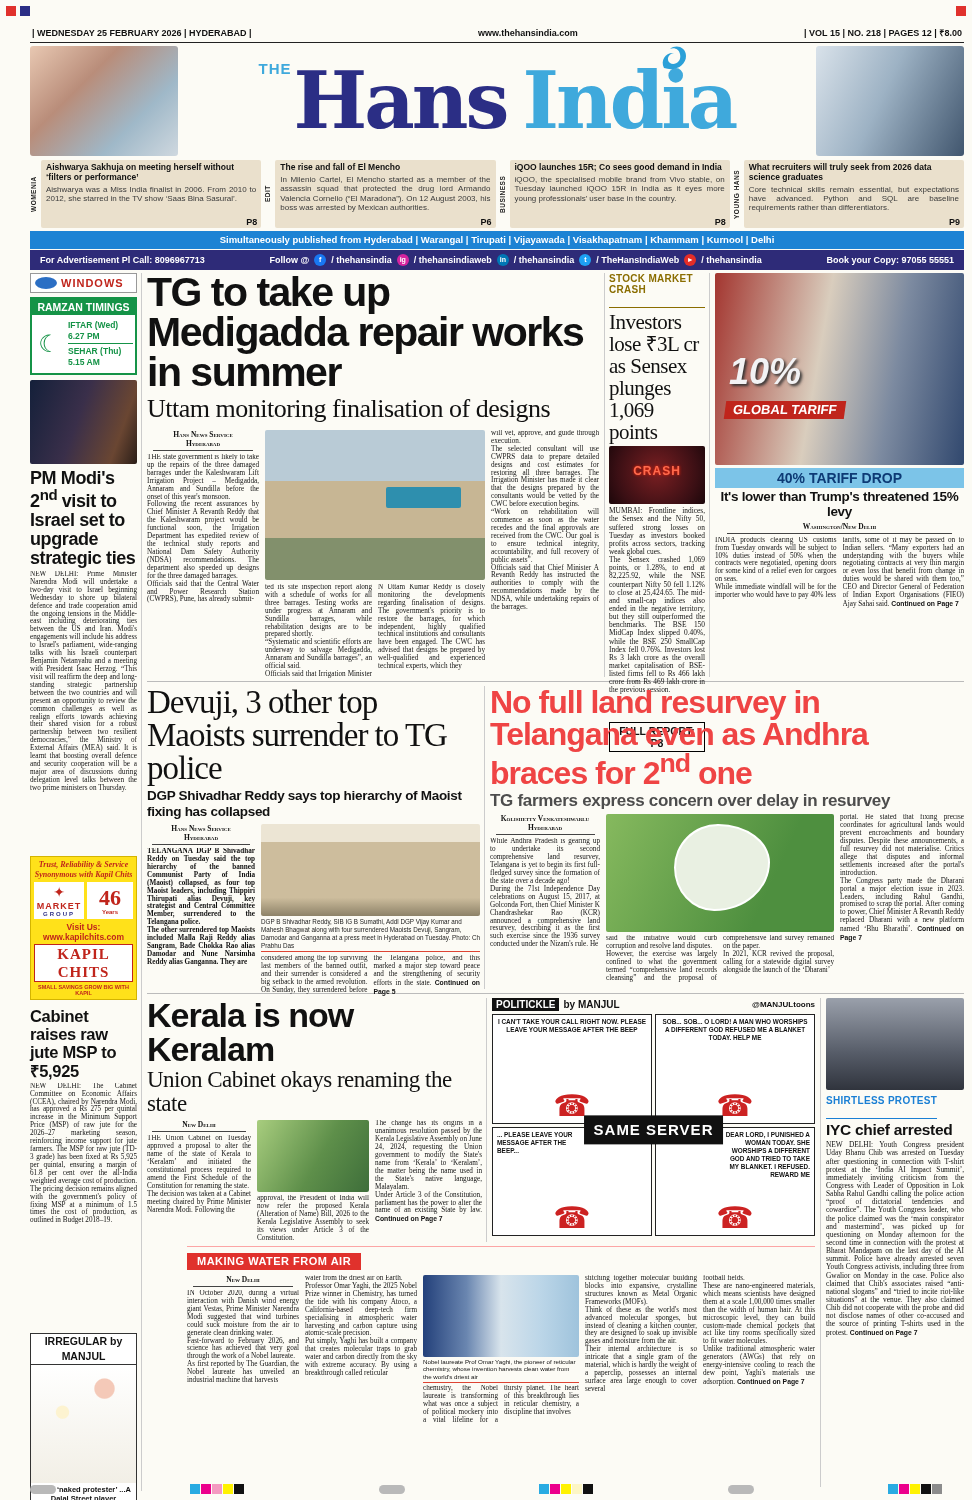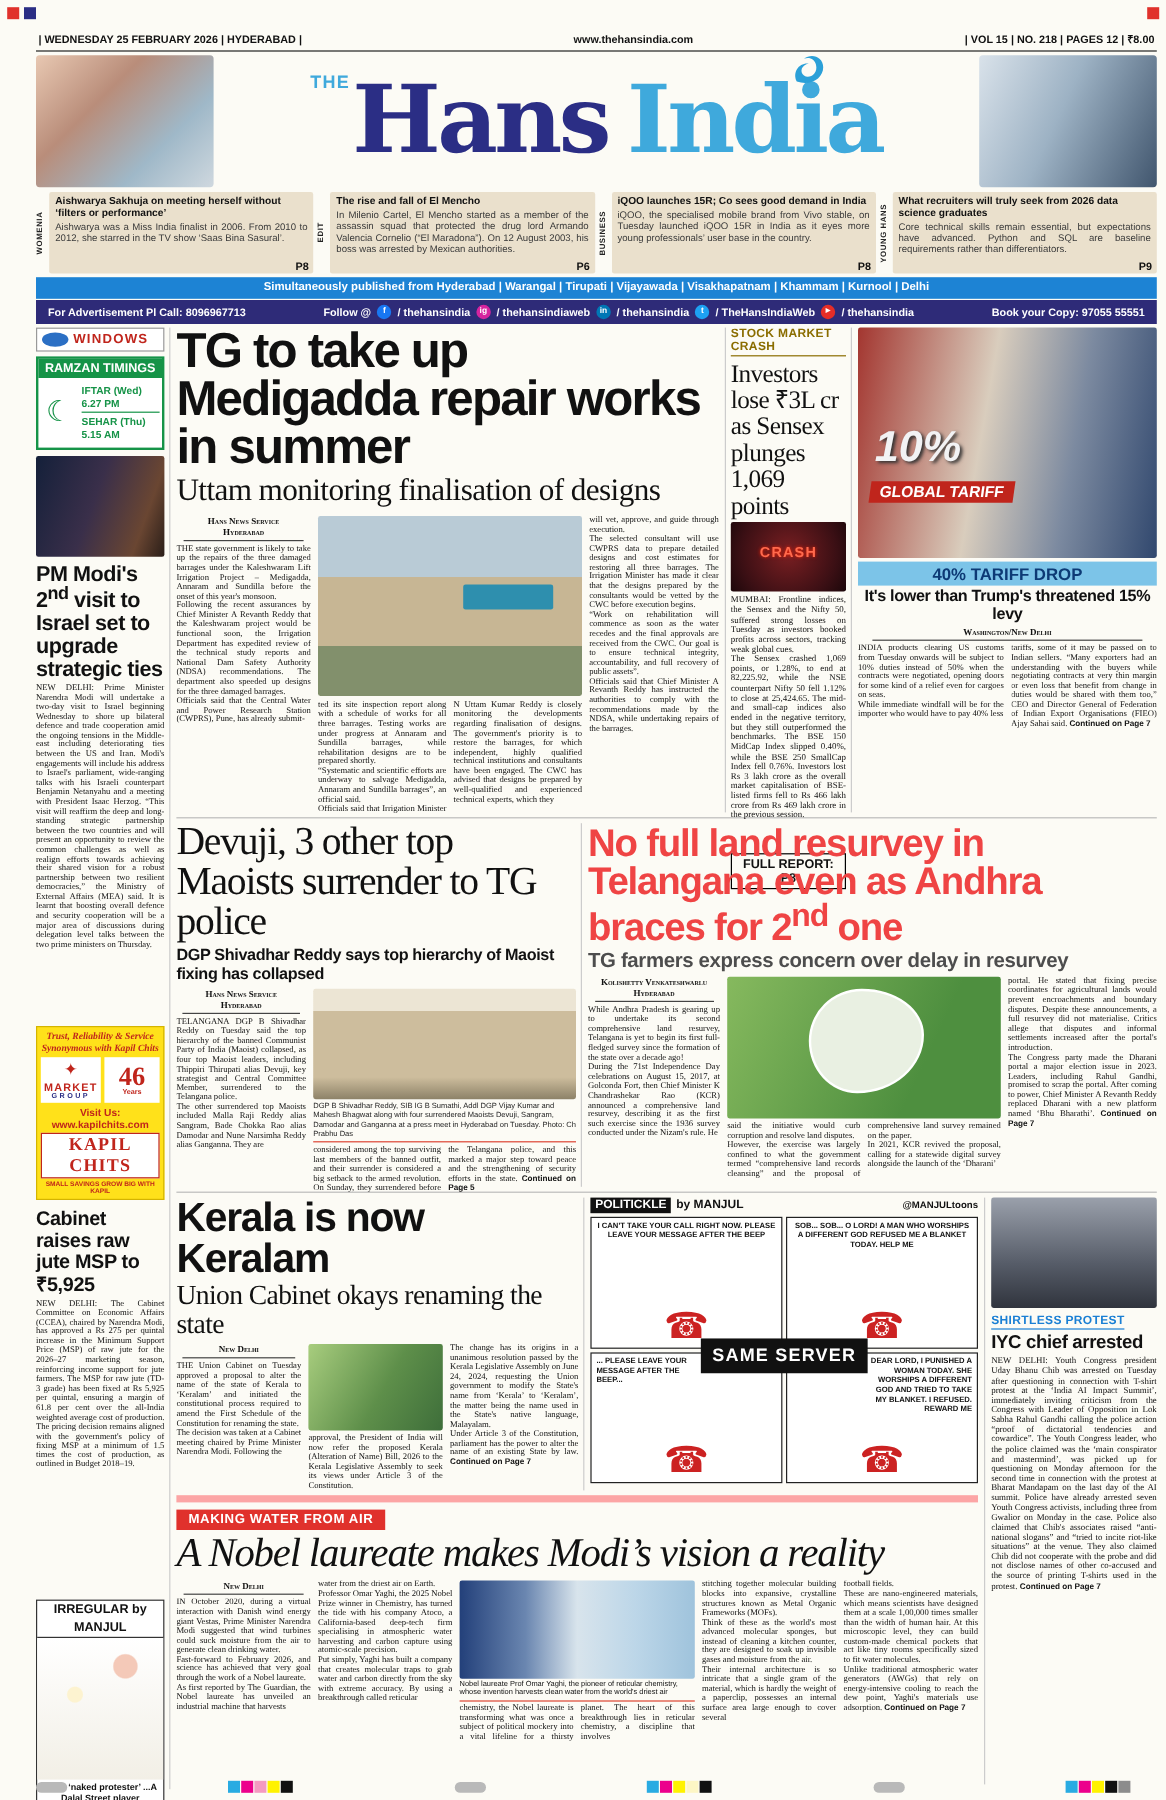--- a/index.html
+++ b/index.html
@@ -51,21 +51,21 @@
   .left-rail { width:112px; flex:0 0 112px; border-right:1px solid #ccc; padding-right:4px; }
   .main-area { flex:1; min-width:0; }
 
   .bt { font:7.2px/1.1 "Liberation Serif", serif; text-align:justify; white-space:pre-line; overflow:hidden; }
   .cont { font:bold 6.8px "Liberation Sans", sans-serif; white-space:normal; }
   .by { font:bold 7.5px "Liberation Serif", serif; font-variant:small-caps; text-align:center; }
   .by-rule { border-bottom:1px solid #444; width:90%; margin:2px auto 3px; }
   .caption { font:6.3px/1.25 "Liberation Sans", sans-serif; color:#222; text-align:left; }
   .caption-rule { border-bottom:1.5px solid #d43; margin:2px 0 3px; }
   .kicker { font:bold 10px "Liberation Sans", sans-serif; letter-spacing:.3px; display:inline-block;
-            border-bottom:1.5px solid currentColor; padding-bottom:1px; }
+            border-bottom:1.5px solid currentColor; padding-bottom:12px; }
 
   
   .windows-strip { display:flex; align-items:center; gap:4px; border:1px solid #999; padding:2px 4px; height:20px; background:#fff; }
   .win-oval { width:22px; height:12px; border-radius:50%; background:#2b6fc4; }
   .win-text { color:#c0251c; font:bold 11px "Liberation Sans", sans-serif; letter-spacing:1px; }
   .ramzan { border:2px solid #159347; margin-top:4px; background:#fff; }
   .ramzan-h { background:#159347; color:#fff; text-align:center; font:bold 10.5px/16px "Liberation Sans", sans-serif; }
   .ramzan-body { display:flex; }
   .ramzan-icon { width:34px; display:flex; align-items:center; justify-content:center;
                  color:#159347; font-size:24px; }
@@ -180,21 +180,21 @@
   .pol-title { background:#111; color:#fff; padding:1px 4px; }
   .pol-handle { margin-left:auto; font:bold 8px "Liberation Sans", sans-serif; }
   .pol-dots { display:flex; gap:2px; }
   .pol-grid { display:grid; grid-template-columns:1fr 1fr; grid-template-rows:1fr 1fr; gap:3px; margin-top:3px; height:222px; }
   .pol-panel { border:1.5px solid #222; background:#fff; padding:3px 4px; position:relative; overflow:hidden; }
   .pol-text { font:bold 6.4px/1.25 "Liberation Sans", sans-serif; text-align:center; }
   .pol-phone { position:absolute; bottom:2px; left:0; right:0; text-align:center; color:#cc2222; font-size:30px; line-height:1; }
   .pol-center { position:absolute; left:50%; top:54%; transform:translate(-50%,-50%); background:#111; color:#fff;
                 font:bold 15px/1.15 "Liberation Sans", sans-serif; padding:6px 10px; text-align:center; letter-spacing:1px; }
 
-  .nobel { border-top:6px solid #fca5a5; margin-top:4px; padding-top:4px; height:242px; }
+  .nobel { border-top:1px solid #fca5a5; margin-top:4px; padding-top:4px; height:242px;margin-left:40px; }
   .nobel-band { background:#e0312c; color:#fff; display:inline-block;
                 font:bold 11px/17px "Liberation Sans", sans-serif; padding:0 10px; letter-spacing:.5px; }
   .nobel-head { font:italic 34px/1.0 "Liberation Serif", serif; font-style:italic; letter-spacing:-1px; margin-top:3px; }
   .nobel-cols { display:flex; gap:6px; margin-top:5px; height:172px; }
   .nb-c { width:112px; flex:0 0 112px; }
   .nb-mid { flex:1; }
   .nb-photo { height:82px; border-radius:2px; background:
       linear-gradient(90deg,#23407a 0%,#6a86b0 28%,#d8e4ec 50%,#bcd6e8 75%,#9fc3dc 100%); }
   .nb-cap { font:6.2px/1.2 "Liberation Sans", sans-serif; border-bottom:1.5px solid #d43; padding:1px 0 2px; }
   .nb-cols2 { column-count:2; column-gap:6px; height:58px; margin-top:2px; }
@@ -416,21 +416,21 @@
       <div class="row2">
 
         <section class="maoist">
           <h2 class="mao-head">Devuji, 3 other top Maoists surrender to TG police</h2>
           <div class="mao-sub">DGP Shivadhar Reddy says top hierarchy of Maoist fixing has collapsed</div>
           <div class="mao-cols">
             <div class="mao-c1">
               <div class="by">Hans News Service</div>
               <div class="by">Hyderabad</div>
               <div class="by-rule"></div>
-              <div class="bt" style="height:192px;">TELANGANA DGP B Shivadhar Reddy on Tuesday said the top hierarchy of the banned Communist Party of India (Maoist) collapsed, as four top Maoist leaders, including Thippiri Thirupati alias Devuji, key strategist and Central Committee Member, surrendered to the Telangana police.
+              <div class="bt" style="height:192px;font-weight:bold;">TELANGANA DGP B Shivadhar Reddy on Tuesday said the top hierarchy of the banned Communist Party of India (Maoist) collapsed, as four top Maoist leaders, including Thippiri Thirupati alias Devuji, key strategist and Central Committee Member, surrendered to the Telangana police.
 The other surrendered top Maoists included Malla Raji Reddy alias Sangram, Bade Chokka Rao alias Damodar and Nune Narsimha Reddy alias Ganganna. They are</div>
             </div>
             <div class="mao-right">
               <div class="mao-photo"></div>
               <div class="caption" style="margin-top:2px;">DGP B Shivadhar Reddy, SIB IG B Sumathi, Addl DGP Vijay Kumar and Mahesh Bhagwat along with four surrendered Maoists Devuji, Sangram, Damodar and Ganganna at a press meet in Hyderabad on Tuesday. Photo: Ch Prabhu Das</div>
               <div class="caption-rule"></div>
               <div class="bt mao-cols2"><span>considered among the top surviving last members of the banned outfit, and their surrender is considered a big setback to the armed revolution. On Sunday, they surrendered before the Telangana police, and this marked a major step toward peace and the strengthening of security efforts in the state. </span><span class="cont">Continued on Page 5</span></div>
             </div>
           </div>
         </section>
@@ -509,21 +509,20 @@
                   <div class="pol-text" style="text-align:right; margin-left:40%;">DEAR LORD, I PUNISHED A WOMAN TODAY. SHE WORSHIPS A DIFFERENT GOD AND TRIED TO TAKE MY BLANKET. I REFUSED. REWARD ME</div>
                   <div class="pol-phone">☎</div>
                 </div>
               </div>
               <div class="pol-center">SAME SERVER</div>
             </section>
           </div>
 
           <section class="nobel">
             <div class="nobel-band">MAKING WATER FROM AIR</div>
-            <h2 class="nobel-head">A Nobel laureate makes Modi’s vision a reality</h2>
             <div class="nobel-cols">
               <div class="nb-c">
                 <div class="by">New Delhi</div>
                 <div class="by-rule"></div>
                 <div class="bt" style="height:150px;">IN October 2020, during a virtual interaction with Danish wind energy giant Vestas, Prime Minister Narendra Modi suggested that wind turbines could suck moisture from the air to generate clean drinking water.
 Fast-forward to February 2026, and science has achieved that very goal through the work of a Nobel laureate.
 As first reported by The Guardian, the Nobel laureate has unveiled an industrial machine that harvests</div>
               </div>
               <div class="bt nb-c">water from the driest air on Earth.
 Professor Omar Yaghi, the 2025 Nobel Prize winner in Chemistry, has turned the tide with his company Atoco, a California-based deep-tech firm specialising in atmospheric water harvesting and carbon capture using atomic-scale precision.

